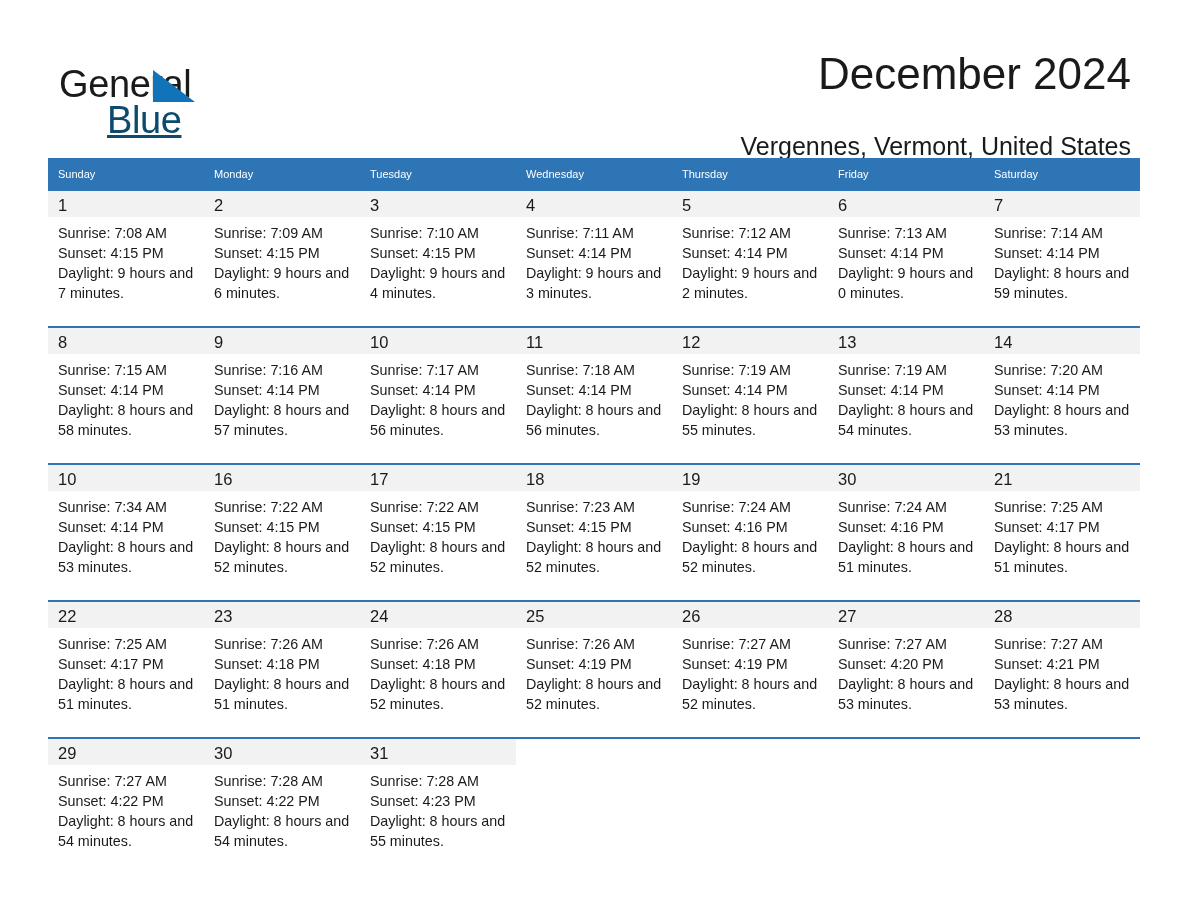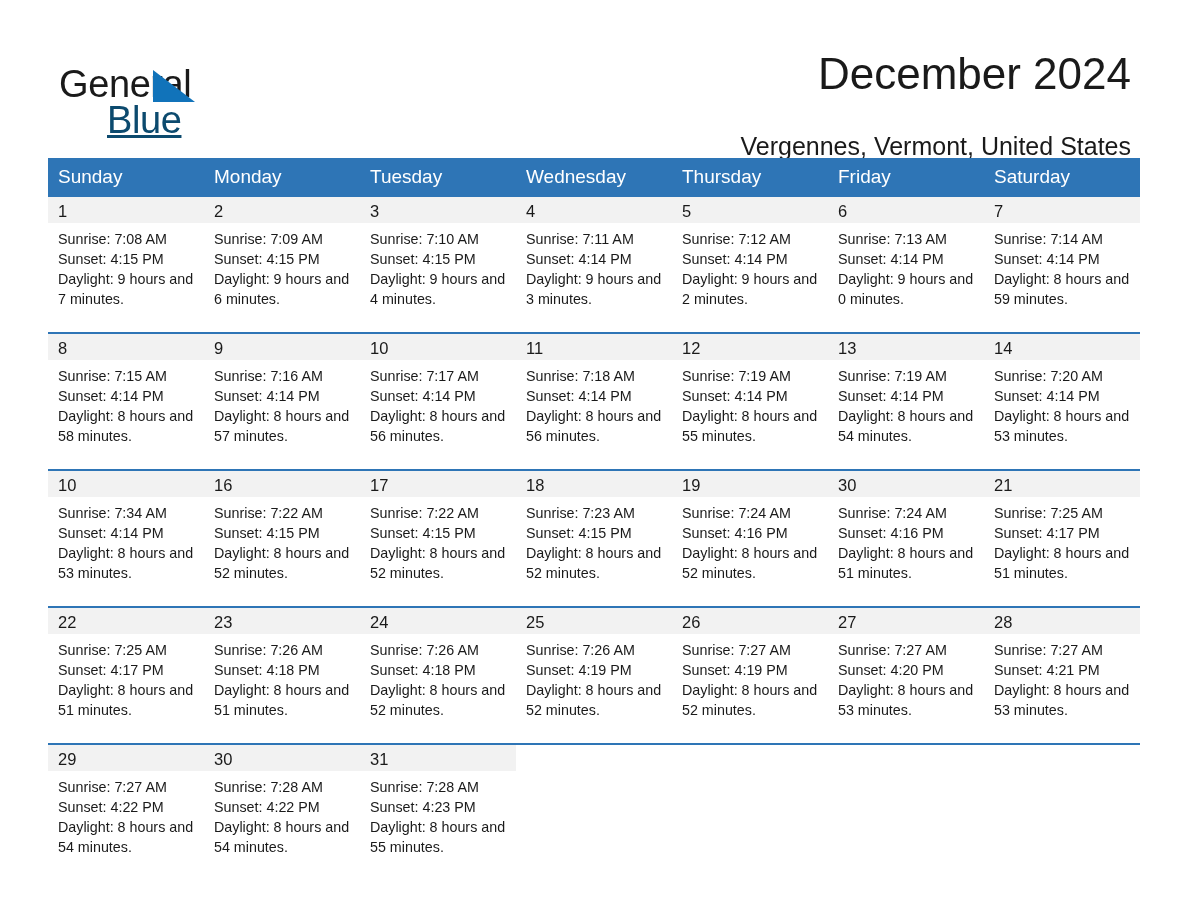--- a/index.html
+++ b/index.html
@@ -95,21 +95,21 @@
   .cal-table {
     width: 1092px;
     border-collapse: collapse;
     table-layout: fixed;
   }
   .cal-table col { width: 156px; }
 
   thead th {
     background: #2e75b6;
     color: #ffffff;
-    font-size: 19px;
+    font-size: 11px;
     font-weight: 400;
     text-align: left;
     padding: 8px 0 9px 10px;
     height: 33px;
     vertical-align: middle;
   }
 
   tbody tr.week-row > td {
     padding: 0;
     vertical-align: top;

